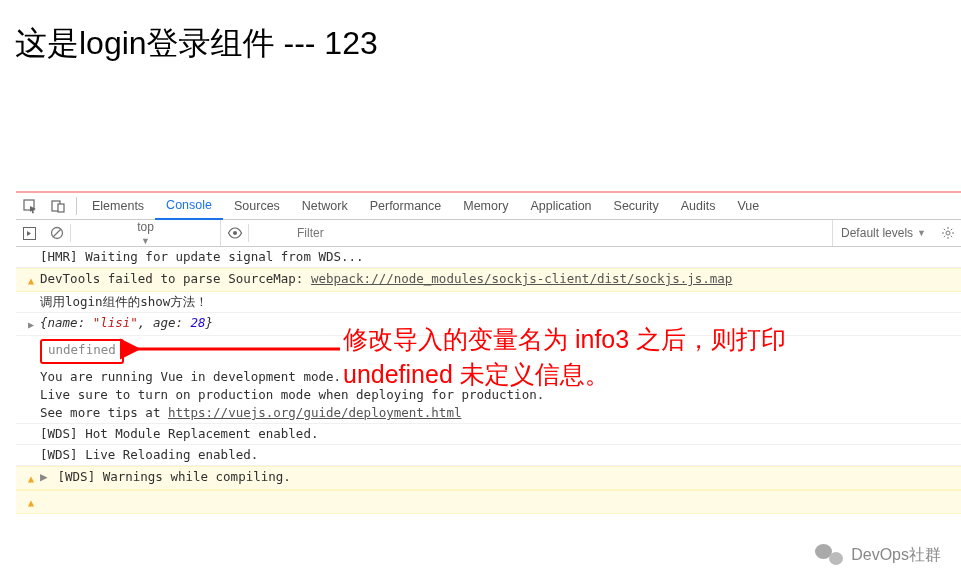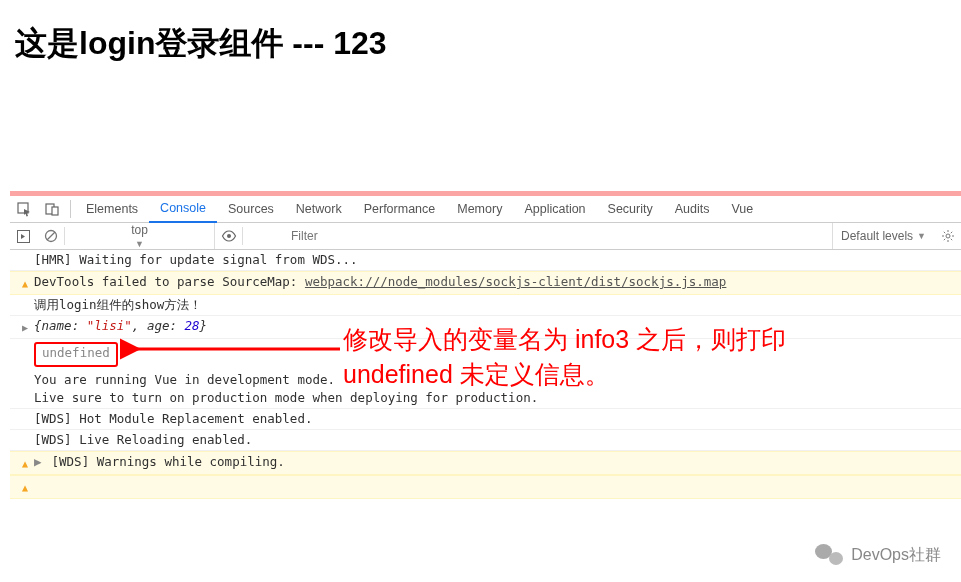--- a/index.html
+++ b/index.html
@@ -1,18 +1,18 @@
 <!DOCTYPE html>
 <html><head>
 <meta charset="utf-8">
 <style>
 * { margin: 0; padding: 0; box-sizing: border-box; }
 body { width: 961px; height: 582px; background: #fff; font-family: Arial, "Microsoft YaHei", sans-serif; position: relative; overflow: hidden; }
-.page-heading { font-size: 32px; font-weight: bold; padding: 22px 15px; color: #000; }
-.devtools { position: absolute; top: 191px; left: 10px; right: 0; border-top: 5px solid #fca5a5; background: #fff; }
+.page-heading { font-size: 32px; font-weight: normal; padding: 22px 15px; color: #000; }
+.devtools { position: absolute; top: 191px; left: 16px; right: 0; border-top: 2px solid #fca5a5; background: #fff; }
 .tab-bar { display: flex; align-items: center; height: 27px; border-bottom: 1px solid #ccc; font-size: 12.5px; color: #555; }
 .tab-bar .icon-btn { width: 28px; height: 27px; display: flex; align-items: center; justify-content: center; color: #666; }
 .tab { padding: 0 11px; height: 27px; display: flex; align-items: center; cursor: pointer; }
 .tab.active { color: #1a73e8; border-bottom: 2px solid #1a73e8; }
 .filter-bar { display: flex; align-items: center; height: 27px; border-bottom: 1px solid #ccc; font-size: 12px; color: #666; }
 .filter-bar .icon-btn { width: 27px; height: 27px; display: flex; align-items: center; justify-content: center; }
 .context-select { display: flex; align-items: center; padding: 0 8px; border-right: 1px solid #ddd; height: 100%; min-width: 150px; justify-content: space-between; flex-direction: column; }
 .filter-input { flex: 1; border: none; padding: 0 8px; font-size: 12px; outline: none; background: transparent; margin-left: 40px; }
 .level-select { padding: 0 8px; display: flex; align-items: center; gap: 4px; border-left: 1px solid #ddd; height: 100%; }
 .console-body { font-family: Consolas, Menlo, monospace; font-size: 12.5px; line-height: 18px; }
@@ -136,20 +136,21 @@
 
     <div class="row-und">
       <span class="undefined-box">undefined</span>
     </div>
 
     <div class="row">
       <div class="gutter"></div>
       <div class="content">
         <div>You are running Vue in development mode.</div>
         <div>Live sure to turn on production mode when deploying for production.</div>
+        <div><span>See more tips at </span><a class="link">https://vuejs.org/guide/deployment.html</a></div>
       </div>
     </div>
 
     <div class="row">
       <div class="gutter"></div>
       <div class="content">[WDS] Hot Module Replacement enabled.</div>
     </div>
 
     <div class="row">
       <div class="gutter"></div>

